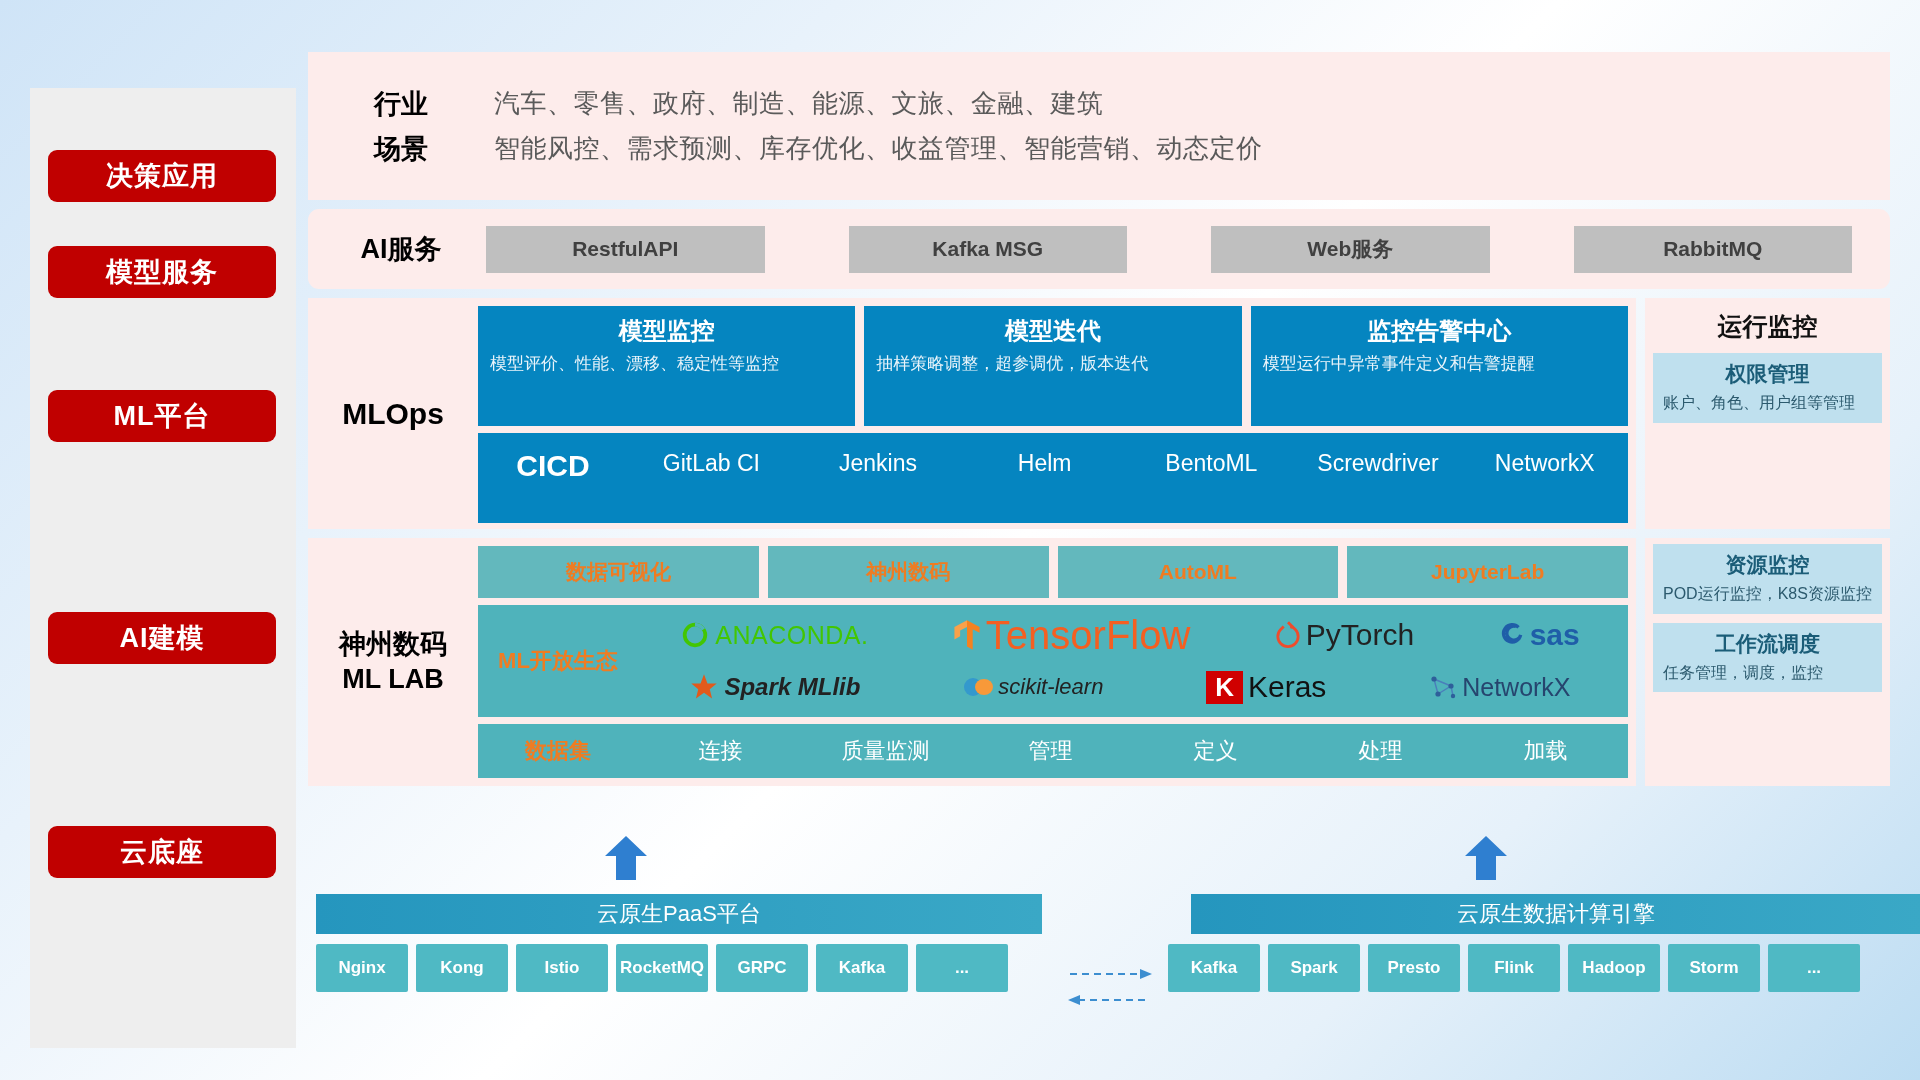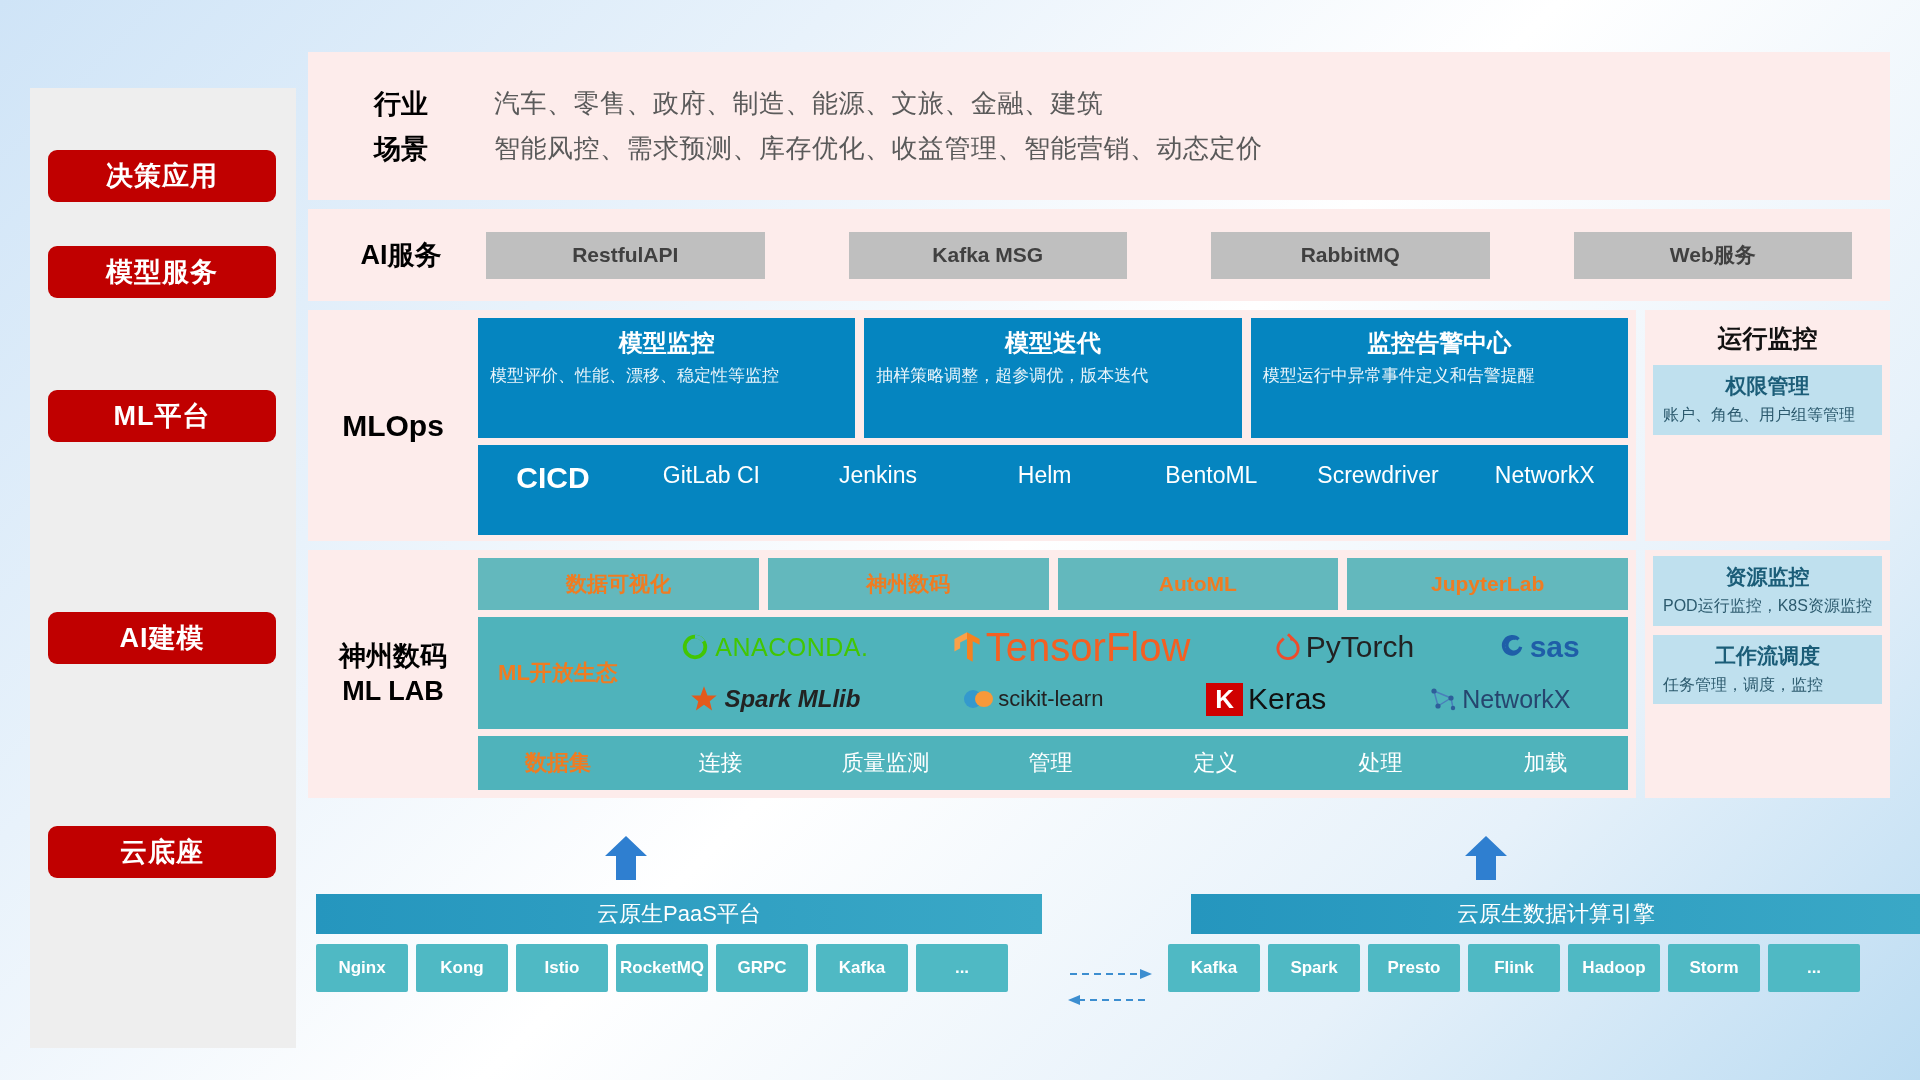--- a/index.html
+++ b/index.html
@@ -30,21 +30,21 @@
   .band + .band { margin-top:9px; }
 
   
   #band-app { height:148px; display:flex; align-items:center; padding:0 8px; }
   #band-app .lbl-col { width:170px; flex:0 0 170px; }
   #band-app .lbl-col div { font-size:27px; font-weight:bold; text-align:center; margin:9px 0; }
   #band-app .txt-col { flex:1; }
   #band-app .txt-col div { font-size:26px; color:#5a5a5a; margin:10px 0 10px 8px; letter-spacing:.5px; }
 
   
-  #band-svc { height:92px; display:flex; align-items:center; padding:0 8px; }
+  #band-svc { height:80px; display:flex; align-items:center; padding:0 8px;border-radius:11px; }
   #band-svc .lbl-col { width:170px; flex:0 0 170px; text-align:center; font-size:27px; font-weight:bold; }
   #band-svc .chips { flex:1; display:flex; gap:84px; padding-right:30px; }
   .svc-chip {
     flex:1; height:47px; background:#bfbfbf; color:#404040;
     display:flex; align-items:center; justify-content:center;
     font-size:21px; font-weight:bold;
   }
 
   
   #band-ml { height:231px; display:flex; }
@@ -126,22 +126,22 @@
         <div>汽车、零售、政府、制造、能源、文旅、金融、建筑</div>
         <div>智能风控、需求预测、库存优化、收益管理、智能营销、动态定价</div>
       </div>
     </div>
 
     <div class="band" id="band-svc">
       <div class="lbl-col">AI服务</div>
       <div class="chips">
         <div class="svc-chip">RestfulAPI</div>
         <div class="svc-chip">Kafka MSG</div>
+        <div class="svc-chip">Web服务</div>
         <div class="svc-chip">RabbitMQ</div>
-        <div class="svc-chip">Web服务</div>
       </div>
     </div>
 
     <div class="band" id="band-ml" style="background:transparent">
       <div class="left">
         <div class="lbl-col">MLOps</div>
         <div class="stack">
           <div class="ml-top">
             <div class="ml-card">
               <div class="t">模型监控</div>
@@ -230,21 +230,21 @@
                   <svg width="30" height="28" viewBox="0 0 26 24">
                     <polygon points="13,1 16,9 24,9 18,14 20,22 13,17 6,22 8,14 2,9 10,9" fill="#e25a1c"></polygon>
                   </svg>
                   <span style="color:#222;font-size:24px;font-weight:bold;font-style:italic;">Spark MLlib</span>
                 </div>
                 <div class="logo">
                   <svg width="30" height="26" viewBox="0 0 30 26">
                     <circle cx="10" cy="13" r="9" fill="#3499cd"></circle>
                     <ellipse cx="21" cy="13" rx="9" ry="8" fill="#f89939"></ellipse>
                   </svg>
-                  <span style="color:#222;font-size:22px;">scikit-learn</span>
+                  <span style="color:#222;font-size:22px;font-style:italic;">scikit-learn</span>
                 </div>
                 <div class="logo">
                   <span style="background:#d00000;color:#fff;font-size:26px;font-weight:bold;padding:1px 9px;">K</span>
                   <span style="color:#111;font-size:30px;">Keras</span>
                 </div>
                 <div class="logo">
                   <svg width="28" height="26" viewBox="0 0 28 26">
                     <g stroke="#4a7ebb" stroke-width="1.4">
                       <line x1="5" y1="5" x2="22" y2="12"></line>
                         <line x1="5" y1="5" x2="9" y2="20"></line>

